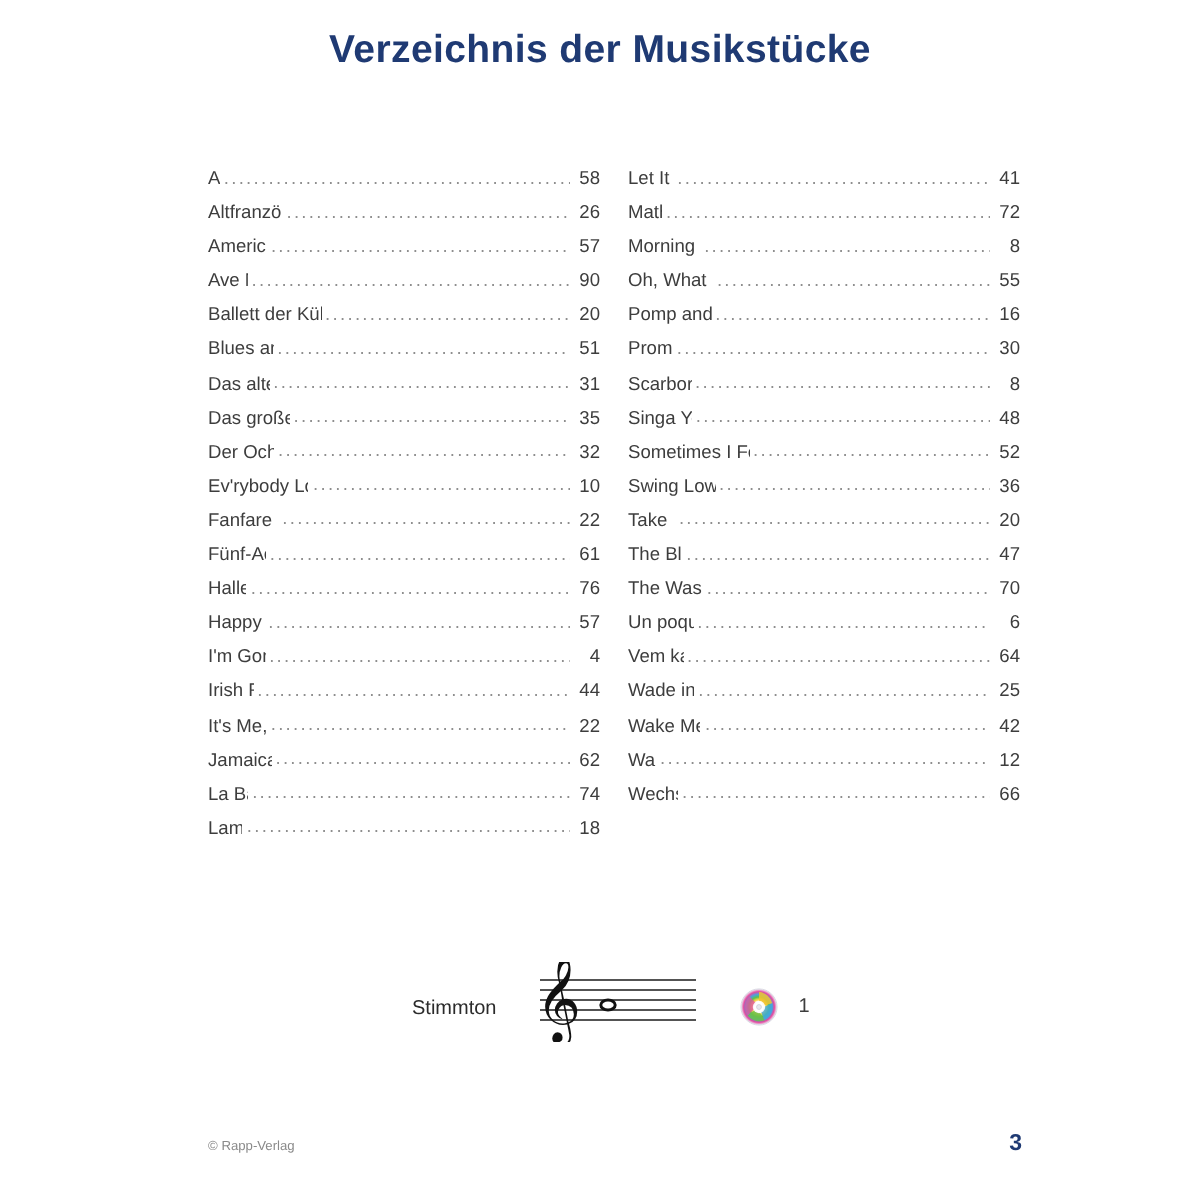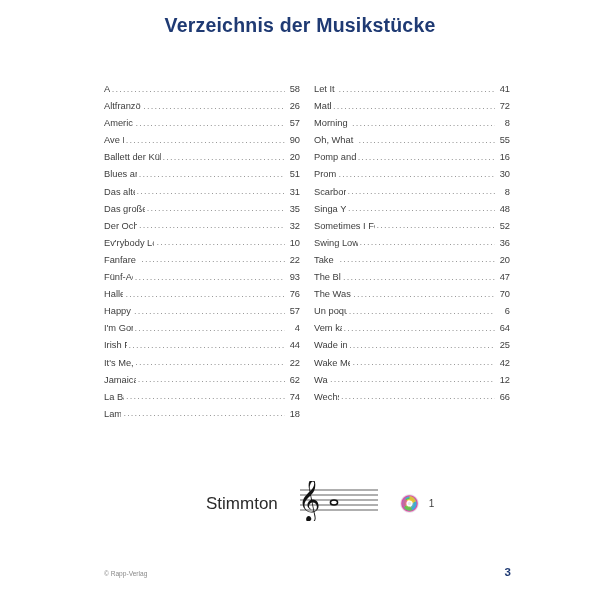--- a/index.html
+++ b/index.html
@@ -85,21 +85,21 @@
 
   
   .stimmton {
     position: absolute;
     top: 481px;
     left: 206px;
     display: flex;
     align-items: center;
   }
   .stimmton-label {
-    font-size: 17px;
+    font-size: 10px;
     color: #2b2b2b;
     margin-right: 16px;
     position: relative;
     top: 3px;
   }
   .staff-wrap {
     position: relative;
     width: 86px;
     height: 40px;
   }
@@ -197,21 +197,21 @@
           <span class="toc-page">10</span>
         </div>
         <div class="toc-entry">
           <span class="toc-title">Fanfare und Hymne</span>
           <span class="toc-dots">..........................................................................................</span>
           <span class="toc-page">22</span>
         </div>
         <div class="toc-entry">
           <span class="toc-title">Fünf-Achtel-Ritt</span>
           <span class="toc-dots">..........................................................................................</span>
-          <span class="toc-page">93</span>
+          <span class="toc-page">61</span>
         </div>
         <div class="toc-entry">
           <span class="toc-title">Hallelujah</span>
           <span class="toc-dots">..........................................................................................</span>
           <span class="toc-page">76</span>
         </div>
         <div class="toc-entry">
           <span class="toc-title">Happy Monday</span>
           <span class="toc-dots">..........................................................................................</span>
           <span class="toc-page">57</span>

